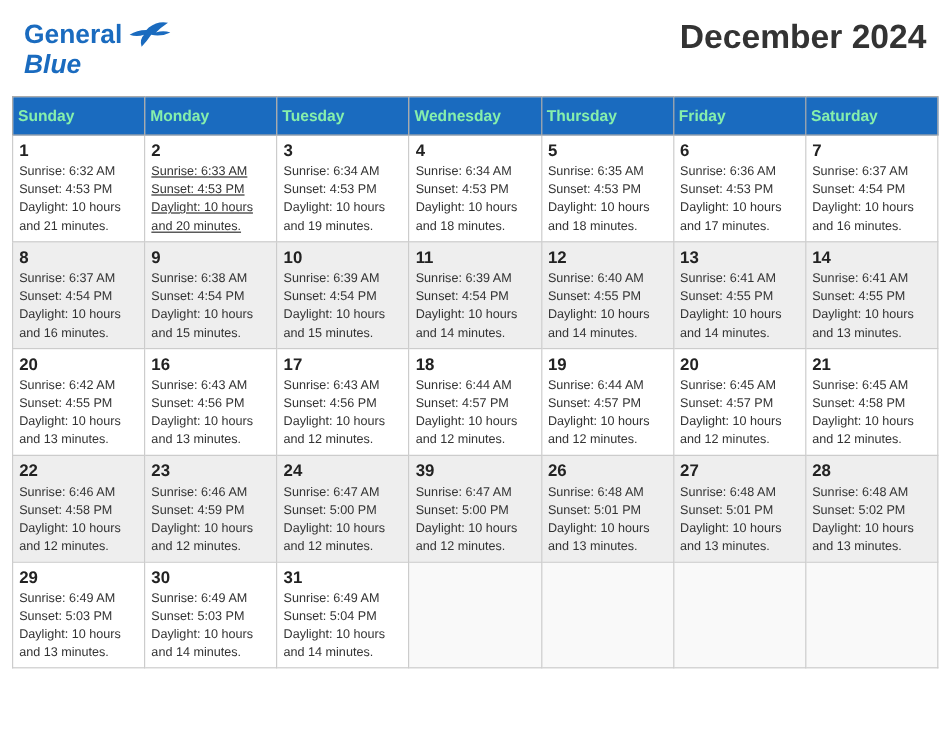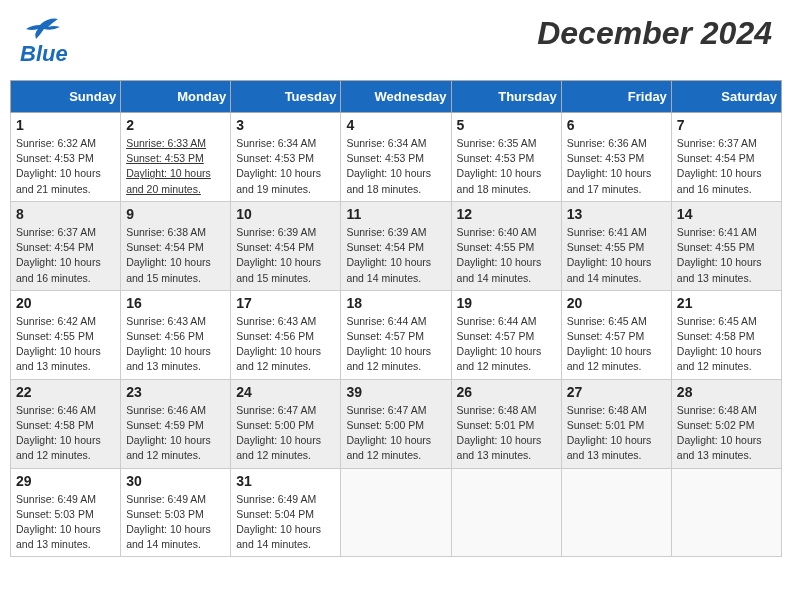--- a/index.html
+++ b/index.html
@@ -19,38 +19,37 @@
     }
     .logo-wrapper {
       display: flex;
       align-items: center;
       gap: 2px;
     }
     .title-area {
       text-align: right;
     }
     .month-title {
-      font-size: 32px;
+      font-size: 28px;
       font-weight: bold;
       color: #333;
-      font-style: italic;
     }
     .location-title {
       font-size: 16px;
       color: #555;
     }
     .calendar {
       width: 100%;
       border-collapse: collapse;
       font-size: 11px;
     }
     .calendar th {
       background-color: #1a6bbf;
-      color: #ffffff;
-      text-align: right;
+      color: #86efac;
+      text-align: left;
       padding: 8px 4px;
       font-size: 13px;
       font-weight: bold;
       border: 1px solid #aaa;
     }
     .calendar td {
       border: 1px solid #ccc;
       vertical-align: top;
       padding: 4px 5px;
       width: calc(100% / 7);
@@ -81,20 +80,23 @@
     .calendar tbody tr:nth-child(odd) td { background: #ffffff; }
     .calendar tbody tr:nth-child(even) td { background: #eeeeee; }
   </style>
 </head>
 <body>
 
 <div class="header-area">
   <div class="logo-wrapper">
     <div>
       <div style="display:flex;align-items:center;">
+        <div style="font-size:22px;font-weight:bold;color:#333;line-height:1.1;">
+          <span style="color:#1a6bbf;">General</span>
+        </div>
         <svg width="38" height="28" viewBox="0 0 38 28" style="margin-left:2px;">
           <path d="M20 8 Q28 2 36 4 Q30 8 26 12 Q32 10 38 12 Q30 16 22 14 Q18 20 14 24 Q12 18 16 14 Q10 16 4 14 Q10 10 18 10 Z" fill="#1a6bbf"></path>
         </svg>
       </div>
       <div style="font-size:22px;font-weight:bold;color:#1a6bbf;line-height:1;font-style:italic;">Blue</div>
     </div>
   </div>
   <div class="title-area">
     <div class="month-title">December 2024</div>
   </div>

